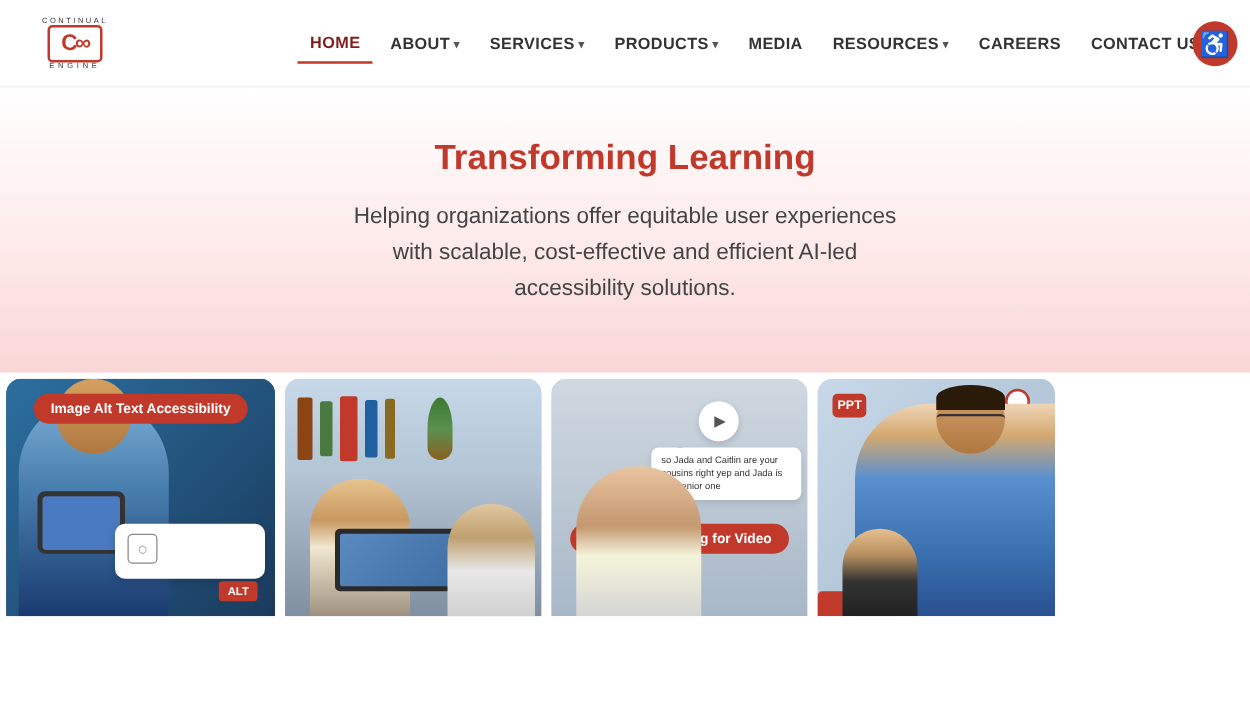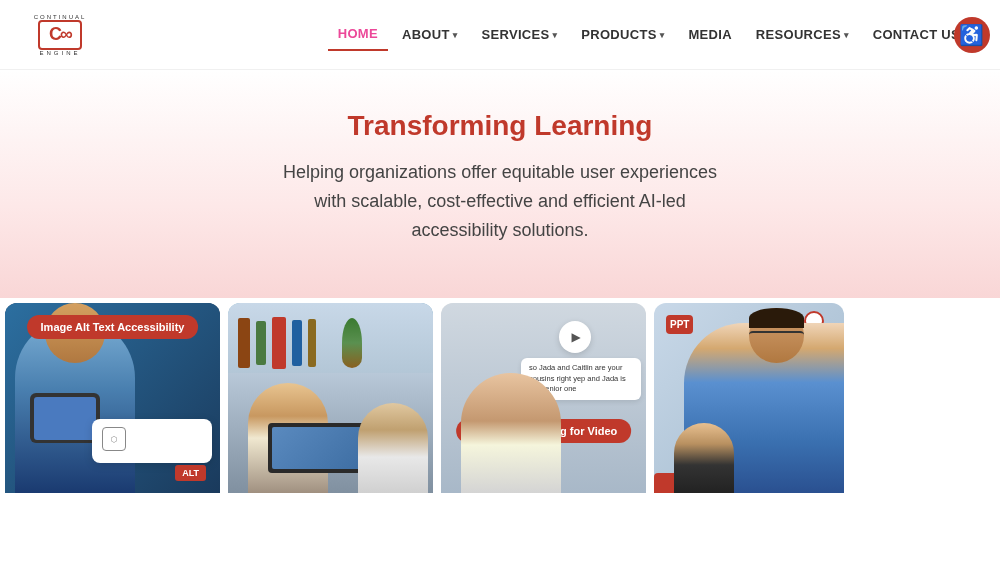--- a/index.html
+++ b/index.html
@@ -69,21 +69,21 @@
       font-size: 13px;
       font-weight: 600;
       color: #333;
       padding: 8px 10px;
       display: flex;
       align-items: center;
       gap: 3px;
       letter-spacing: 0.3px;
     }
     .nav-links li a.active {
-      color: #ec4899;
+      color: #7f1d1d;
       border-bottom: 2px solid #c0392b;
     }
     .nav-links li a .chevron {
       font-size: 9px;
       color: #555;
     }
     .accessibility-btn {
       width: 36px;
       height: 36px;
       background: #c0392b;
@@ -440,20 +440,23 @@
     <li>
       <a href="#">PRODUCTS <span class="chevron">▾</span></a>
     </li>
     <li>
       <a href="#">MEDIA</a>
     </li>
     <li>
       <a href="#">RESOURCES <span class="chevron">▾</span></a>
     </li>
     <li>
+      <a href="#">CAREERS</a>
+    </li>
+    <li>
       <a href="#">CONTACT US</a>
     </li>
   </ul>
 
   <div class="accessibility-btn">
     <span>♿</span>
   </div>
 </nav>
 
 <section class="hero">

